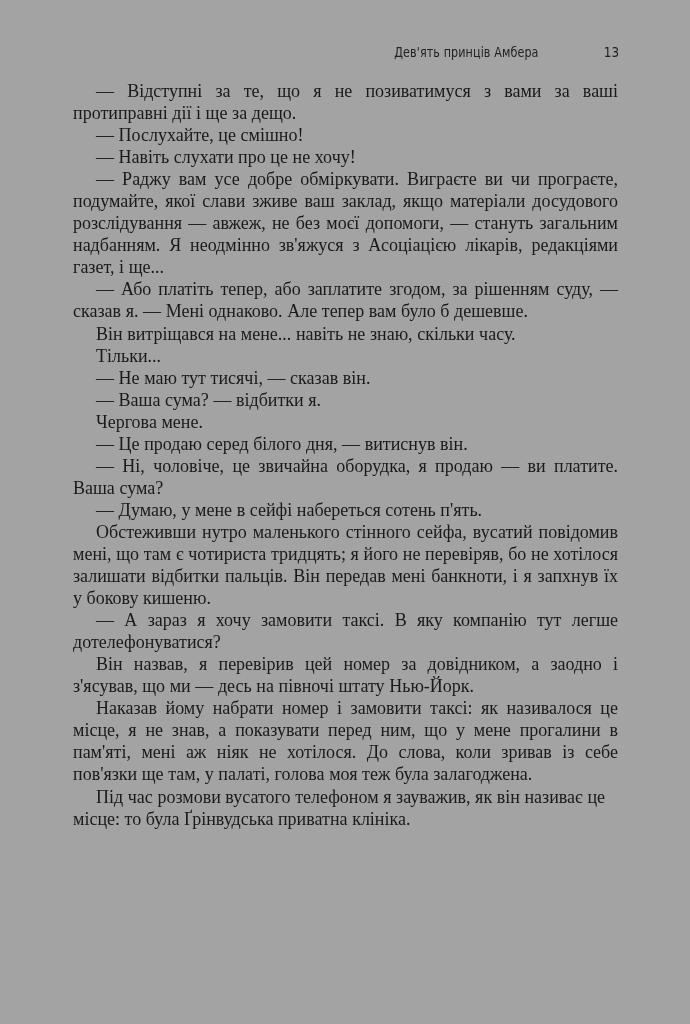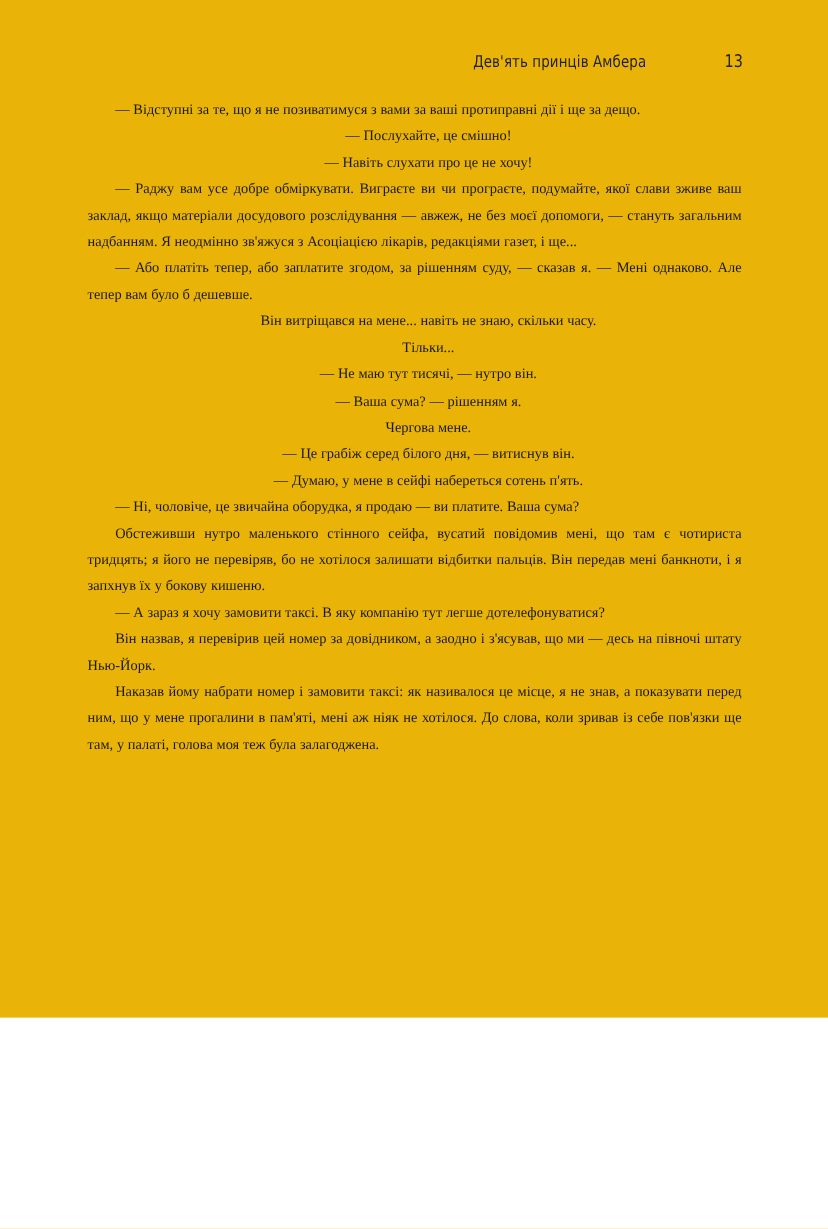--- a/index.html
+++ b/index.html
@@ -10,22 +10,22 @@
     width: 690px;
     height: 1024px;
     background: #ffffff;
     font-family: "Liberation Serif", serif;
     color: #1a1a1a;
     overflow: hidden;
   }
   .page {
     position: relative;
     width: 690px;
-    height: 848px;
-    background: #eab308;
+    height: 1024px;
+    background: #a3a3a3;
     box-sizing: border-box;
   }
   .running-head {
     position: absolute;
     top: 44px;
     left: 73px;
     right: 70px;
     height: 20px;
     display: flex;
     align-items: baseline;
@@ -48,33 +48,33 @@
     transform-origin: left baseline;
   }
   .textblock {
     position: absolute;
     top: 80px;
     left: 73px;
     width: 545px;
   }
   p.para {
     margin: 0;
-    font-size: 12px;
+    font-size: 18px;
     line-height: 22.05px;
     text-align: justify;
     text-justify: inter-word;
     text-indent: 23px;
     hyphens: manual;
     word-spacing: 0.1px;
   }
   p.para.last {
     text-align: left;
   }
   p.para.shortline {
-    text-align: center;
+    text-align: left;
     font-family: Liberation Serif, serif;
   }
 </style>
 </head>
 <body>
 
 <div class="page">
 
   <div class="running-head">
     <span class="rh-title">Дев'ять принців Амбера</span>
@@ -82,25 +82,26 @@
   </div>
 
   <div class="textblock">
     <p class="para">— Відступні за те, що я не позиватимуся з вами за ваші протиправні дії і ще за дещо.</p>
     <p class="para shortline">— Послухайте, це смішно!</p>
     <p class="para shortline">— Навіть слухати про це не хочу!</p>
     <p class="para">— Раджу вам усе добре обміркувати. Виграєте ви чи програєте, подумайте, якої слави зживе ваш заклад, якщо матеріали досудового розслідування — авжеж, не без моєї допомоги, — стануть загальним надбанням. Я неодмінно зв'яжуся з Асоціацією лікарів, редакціями газет, і ще...</p>
     <p class="para">— Або платіть тепер, або заплатите згодом, за рішенням суду, — сказав я. — Мені однаково. Але тепер вам було б дешевше.</p>
     <p class="para shortline">Він витріщався на мене... навіть не знаю, скільки часу.</p>
     <p class="para shortline">Тільки...</p>
-    <p class="para shortline">— Не маю тут тисячі, — нутро він.</p>
-    <p class="para shortline">— Ваша сума? — рішенням я.</p>
+    <p class="para shortline">— Не маю тут тисячі, — сказав він.</p>
+    <p class="para shortline">— Ваша сума? — відбитки я.</p>
     <p class="para shortline">Чергова мене.</p>
-    <p class="para shortline">— Це грабіж серед білого дня, — витиснув він.</p>
+    <p class="para shortline">— Це продаю серед білого дня, — витиснув він.</p>
+    <p class="para">— Ні, чоловіче, це звичайна оборудка, я продаю — ви платите. Ваша сума?</p>
     <p class="para shortline">— Думаю, у мене в сейфі набереться сотень п'ять.</p>
-    <p class="para">— Ні, чоловіче, це звичайна оборудка, я продаю — ви платите. Ваша сума?</p>
     <p class="para">Обстеживши нутро маленького стінного сейфа, вусатий повідомив мені, що там є чотириста тридцять; я його не перевіряв, бо не хотілося залишати відбитки пальців. Він передав мені банкноти, і я запхнув їх у бокову кишеню.</p>
     <p class="para">— А зараз я хочу замовити таксі. В яку компанію тут легше дотелефонуватися?</p>
     <p class="para">Він назвав, я перевірив цей номер за довідником, а заодно і з'ясував, що ми — десь на півночі штату Нью-Йорк.</p>
     <p class="para">Наказав йому набрати номер і замовити таксі: як називалося це місце, я не знав, а показувати перед ним, що у мене прогалини в пам'яті, мені аж ніяк не хотілося. До слова, коли зривав із себе пов'язки ще там, у палаті, голова моя теж була залагоджена.</p>
+    <p class="para last">Під час розмови вусатого телефоном я зауважив, як він називає це місце: то була Ґрінвудська приватна клініка.</p>
   </div>
 
 </div>
 
 </body></html>

